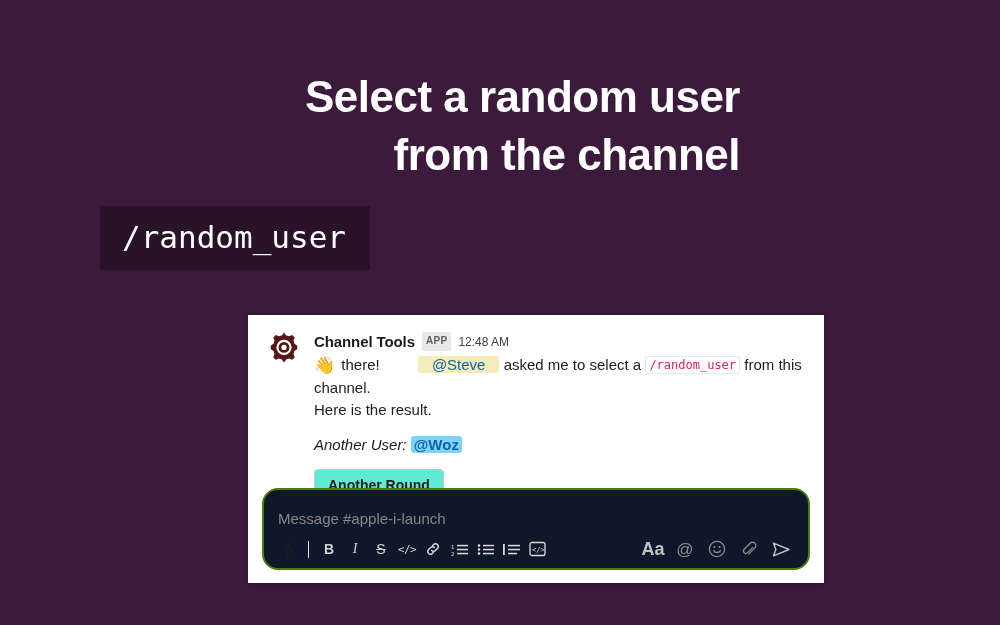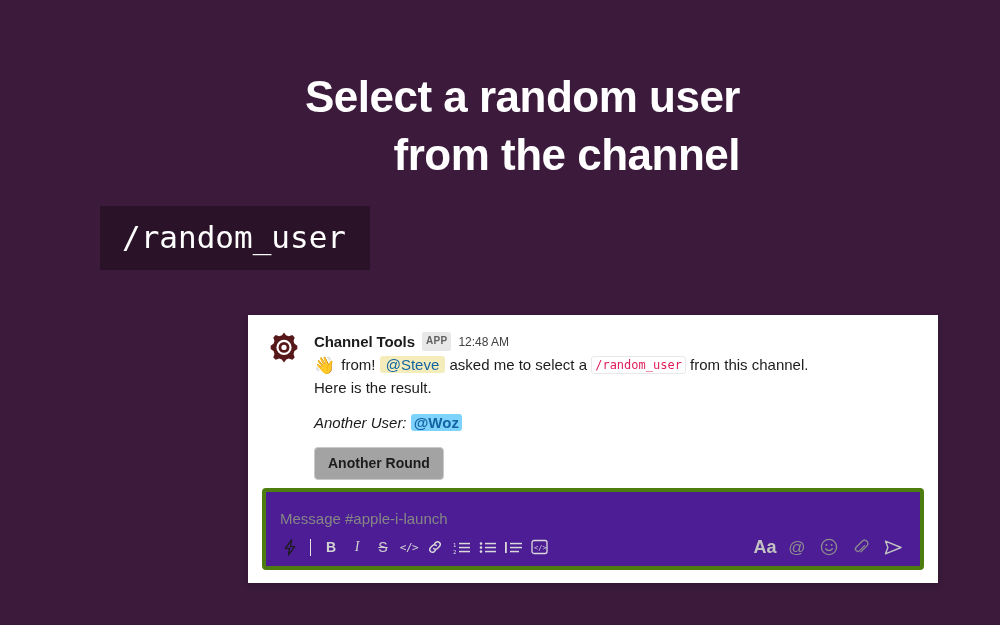--- a/index.html
+++ b/index.html
@@ -45,21 +45,21 @@
     line-height: 34px;
     letter-spacing: 0px;
     font-weight: normal;
   }
 
   
   .slack-card {
     position: absolute;
     left: 248px;
     top: 315px;
-    width: 690px;
+    width: 576px;
     height: 268px;
     background: #FFFFFF;
     box-shadow: 0 2px 6px rgba(0,0,0,0.18);
   }
 
   .message-block {
     padding: 16px 18px 8px 18px;
     display: flex;
     align-items: flex-start;
   }
@@ -113,21 +113,22 @@
   }
   .emoji-wave {
     font-size: 17px;
     vertical-align: -1px;
     margin-right: 2px;
   }
   .mention {
     color: #1264A3;
     background: #F4EDBB;
     border-radius: 3px;
-    padding: 0 6px;
+    padding: 0 14px;
+    margin-left: 34px;
   }
   .mention-blue {
     color: #1264A3;
     background: #7dd3fc;
     border-radius: 3px;
     padding: 0 3px;
     font-weight: bold;
     font-style: normal;
   }
   .inline-code {
@@ -145,41 +146,41 @@
     margin-top: 14px;
     font-size: 15px;
     line-height: 20px;
     color: #1D1C1D;
   }
   .selected-label { font-style: italic; }
 
   .another-round-btn {
     margin-top: 14px;
     display: inline-block;
-    background: #a3a3a3;
+    background: #5eead4;
     border: 1px solid #C9C9C9;
     border-radius: 4px;
     padding: 7px 13px 8px 13px;
     font-size: 14px;
     font-weight: bold;
     color: #1D1C1D;
     cursor: pointer;
     font-family: "Liberation Sans", sans-serif;
     line-height: 16px;
   }
 
   
   .composer {
     position: absolute;
     left: 14px;
     right: 14px;
     bottom: 13px;
-    border: 4px solid #4d7c0f;
-    border-radius: 4px;
-    background: #4c1d95;
+    border: 2px solid #4d7c0f;
+    border-radius: 16px;
+    background: #0f172a;
     height: 82px;
     display: flex;
     flex-direction: column;
   }
   .composer-input {
     flex: 1 1 auto;
     padding: 13px 14px 0 14px;
     font-size: 15px;
     color: #868686;
     line-height: 20px;
@@ -260,21 +261,21 @@
 
     <div class="msg-body">
 
       <div class="msg-header">
         <span class="sender-name">Channel Tools</span>
         <span class="app-badge">APP</span>
         <span class="timestamp">12:48 AM</span>
       </div>
 
       <div class="msg-text">
-        <span class="emoji-wave">👋</span><span> from! </span><span class="mention">@Steve</span><span> asked me to select a </span><span class="inline-code">/random_user</span><span> from this channel.</span>
+        <span class="emoji-wave">👋</span><span> there! </span><span class="mention">@Steve</span><span> asked me to select a </span><span class="inline-code">/random_user</span><span> from this channel.</span>
         <div>Here is the result.</div>
       </div>
 
       <div class="selected-line">
         <span class="selected-label">Another User:</span>
         <span class="mention-blue">@Woz</span>
       </div>
 
       <button class="another-round-btn">Another Round</button>
 

